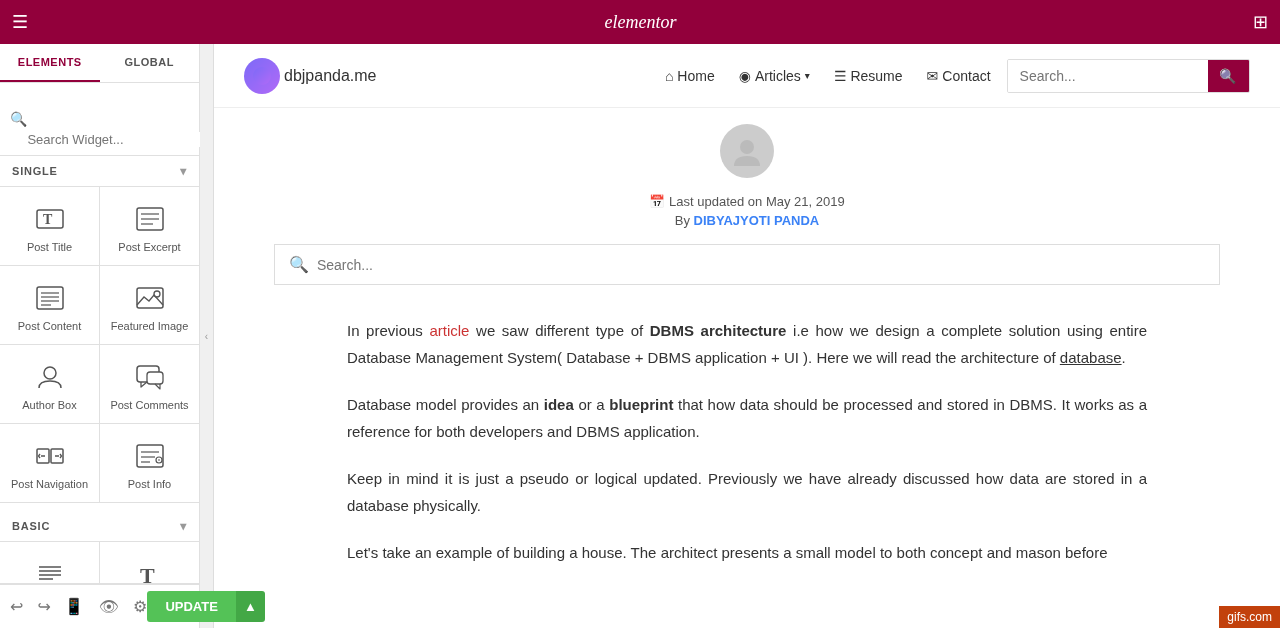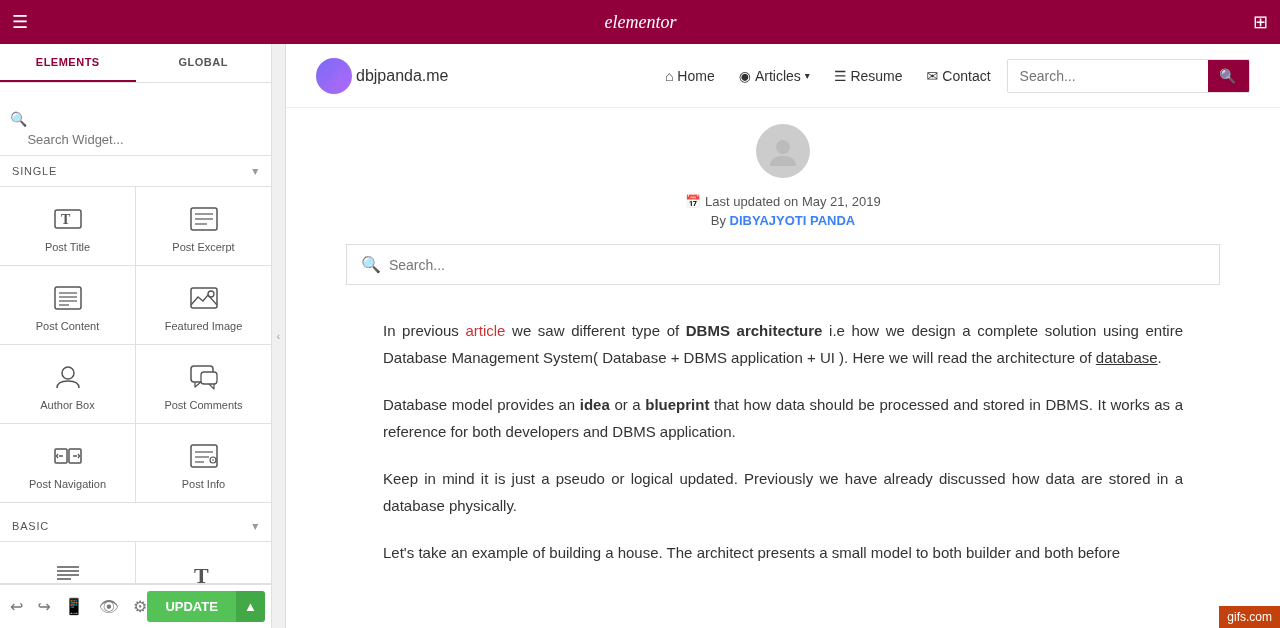--- a/index.html
+++ b/index.html
@@ -21,21 +21,21 @@
 
     
     .main-layout {
       display: flex;
       flex: 1;
       overflow: hidden;
     }
 
     
     .sidebar {
-      width: 272px;
+      width: 200px;
       background: #fff;
       display: flex;
       flex-direction: column;
       border-right: 1px solid #e0e0e0;
       flex-shrink: 0;
     }
 
     .sidebar-tabs {
       display: flex;
       border-bottom: 1px solid #e0e0e0;
@@ -77,21 +77,21 @@
       overflow-y: auto;
       padding-bottom: 50px;
     }
 
     .section-header {
       display: flex;
       align-items: center;
       justify-content: space-between;
       padding: 8px 12px;
       font-size: 11px;
-      font-weight: 400;
+      font-weight: 700;
       letter-spacing: 0.8px;
       color: #555;
       cursor: pointer;
     }
     .section-header .chevron { color: #999; font-size: 12px; }
 
     .widget-grid {
       display: grid;
       grid-template-columns: 1fr 1fr;
       gap: 1px;
@@ -519,21 +519,21 @@
         <p>
           In previous <a style="color:#cc3333;">article</a> we saw different type of <strong class="bold">DBMS architecture</strong> i.e how we design a complete solution using entire Database Management System( Database + DBMS application + UI ). Here we will read the architecture of <span class="underline">database</span>.
         </p>
         <p>
           Database model provides an <strong>idea</strong> or a <strong>blueprint</strong> that how data should be processed and stored in DBMS. It works as a reference for both developers and DBMS application.
         </p>
         <p>
           Keep in mind it is just a pseudo or logical updated. Previously we have already discussed how data are stored in a database physically.
         </p>
         <p>
-          Let's take an example of building a house. The architect presents a small model to both builder and both before
+          Let's take an example of building a house. The architect presents a small model to both concept and mason before
         </p>
       </div>
     </div>
   </div>
 
 </div>
 
 <div style="position:fixed; bottom:0; right:0; background:#c2410c; color:white; font-size:12px; padding:4px 8px; z-index:999;">gifs.com</div>
 
 </body></html>

